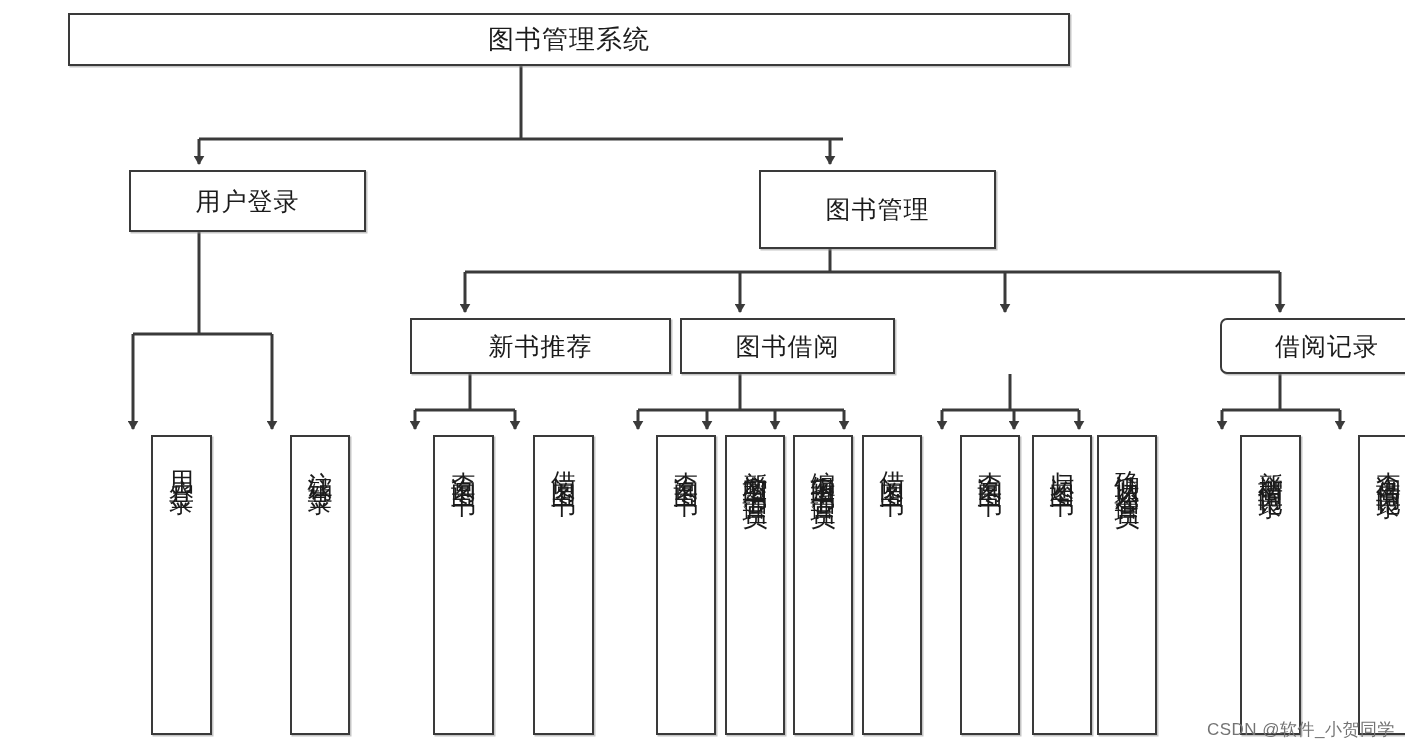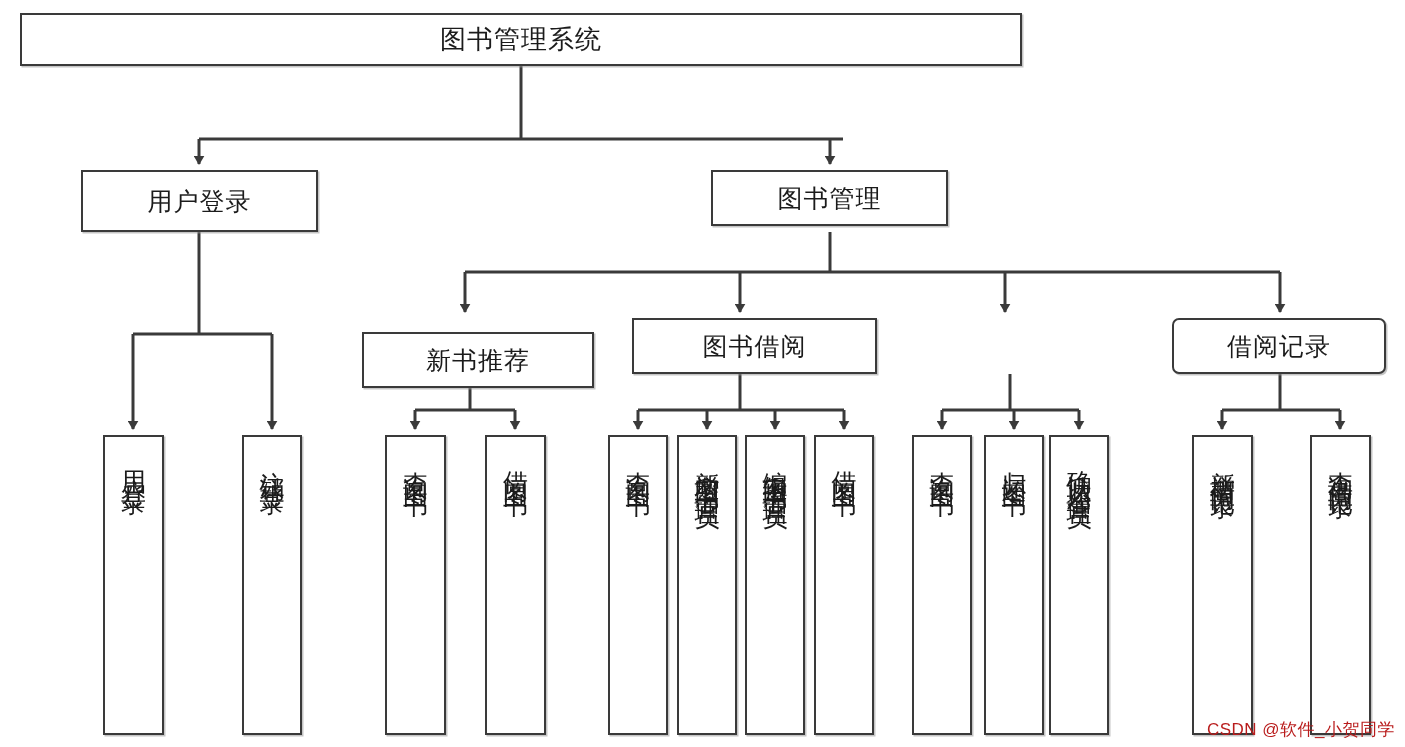--- a/index.html
+++ b/index.html
@@ -23,20 +23,21 @@
   .node{
     position:absolute;
     box-sizing:border-box;
     background:#ffffff;
     border:2.5px solid #3a3a3a;
     display:flex;
     align-items:center;
     justify-content:center;
     color:#1b1b1b;
     box-shadow:1.5px 1.5px 0 rgba(150,150,150,0.55);
+    margin-left:48px;
   }
   .node .label{
     font-size:25px;
     letter-spacing:1px;
     line-height:1.15;
     white-space:nowrap;
     color:#1b1b1b;
   }
   .node.root .label{font-size:26px;}
   .node.level1 .label{font-size:25px;}
@@ -59,21 +60,21 @@
     text-align:start;
   }
   .node.leaf.tall .label{
     letter-spacing:5px;
   }
   .watermark{
     position:absolute;
     right:10px;
     bottom:6px;
     font-size:17px;
-    color:#b91c1c;
+    color:#737373;
     letter-spacing:0.5px;
     white-space:nowrap;
     user-select:none;
   }
 </style>
 </head>
 <body>
 
 <div id="diagram-root">
 
@@ -127,28 +128,28 @@
     </g>
   </svg>
 
   <div class="node root" style="left: 20px; top: 13px; width: 1002px; height: 53px;">
     <span class="label">图书管理系统</span>
   </div>
 
   <div class="node level1" style="left: 81px; top: 170px; width: 237px; height: 62px;">
     <span class="label">用户登录</span>
   </div>
-  <div class="node level1" style="left: 711px; top: 170px; width: 237px; height: 56px;">
+  <div class="node level1" style="left: 711px; top: 170px; width: 237px; height: 79px;">
     <span class="label">图书管理</span>
   </div>
 
-  <div class="node level2" style="left: 362px; top: 332px; width: 232px; height: 56px;">
+  <div class="node level2" style="left: 362px; top: 318px; width: 261px; height: 56px;">
     <span class="label">新书推荐</span>
   </div>
-  <div class="node level2" style="left: 632px; top: 318px; width: 245px; height: 56px;">
+  <div class="node level2" style="left: 632px; top: 318px; width: 215px; height: 56px;">
     <span class="label">图书借阅</span>
   </div>
   <div class="node level2" style="left: 1172px; top: 318px; width: 214px; height: 56px; border-radius: 7px;">
     <span class="label">借阅记录</span>
   </div>
 
   <div class="node leaf" style="left: 103px; top: 435px; width: 61px; height: 300px;">
     <span class="label">用户登录</span>
   </div>
   <div class="node leaf" style="left: 242px; top: 435px; width: 60px; height: 300px;">

